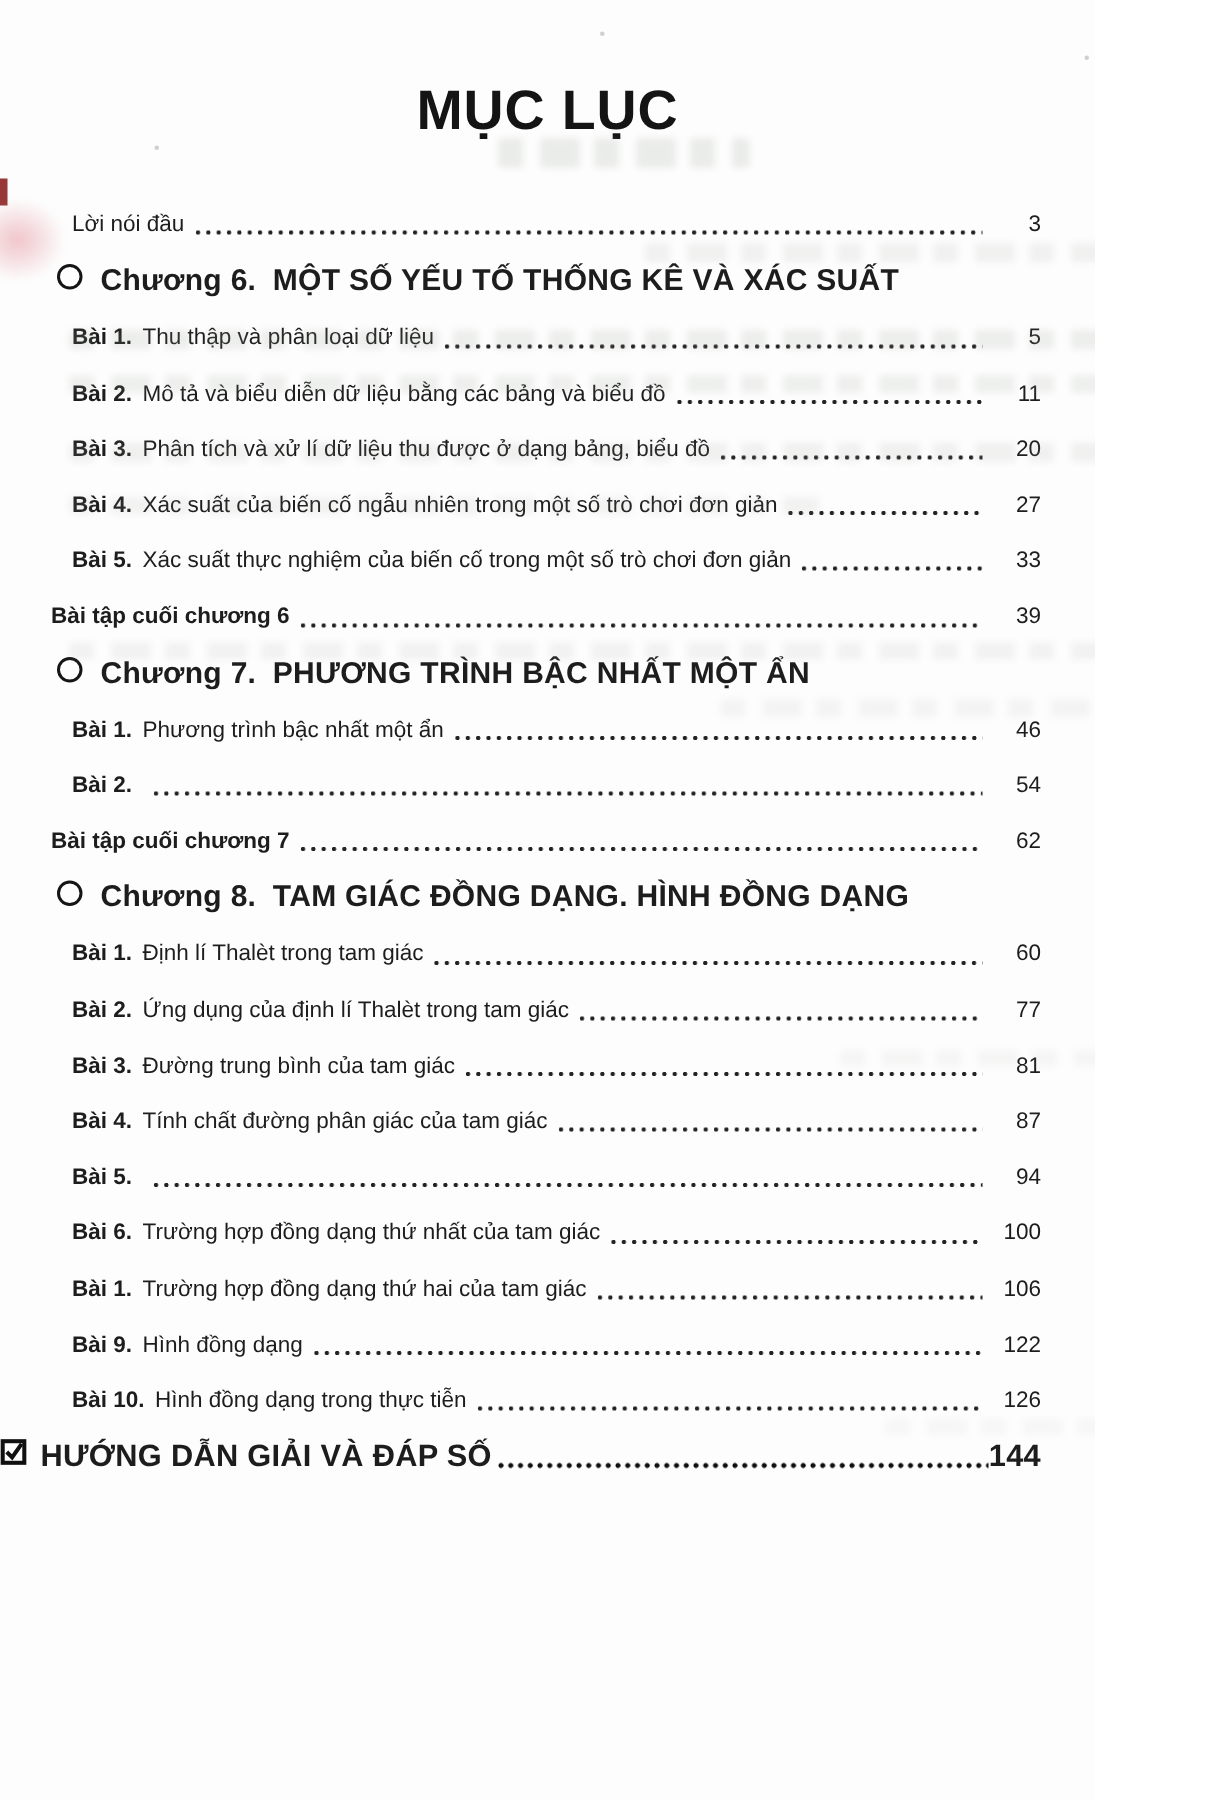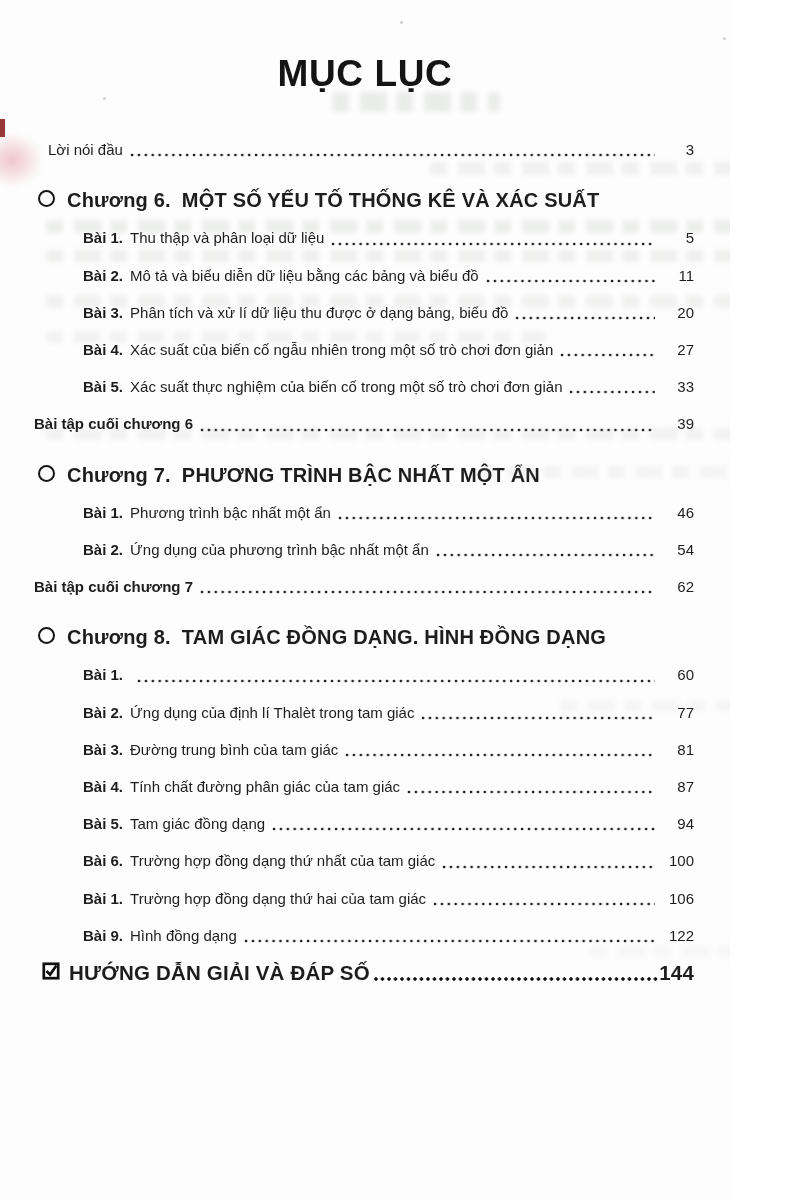--- a/index.html
+++ b/index.html
@@ -23,34 +23,33 @@
   .toc-row{
     display:flex;
     align-items:baseline;
     height:37.2px;
     line-height:37.2px;
     font-size:15px;
     padding-right:36px;
     white-space:nowrap;
   }
   .row-intro{padding-left:48px;}
-  .row-lesson{padding-left:83px;}
+  .row-lesson{padding-left:48px;}
   .row-end{padding-left:34px;}
   .end-label{font-weight:700;}
   .lesson-label{font-weight:700;margin-right:7px;}
   .row-chapter{
     padding-left:38px;
     font-weight:700;
     font-size:20px;
-    margin-top:14px;
+    margin-top:1px;
     letter-spacing:.2px;
   }
   .chapter-label{margin-right:11px;}
   .row-final{
-    padding-left:42px;
     font-weight:700;
     font-size:20.5px;
     letter-spacing:.2px;
   }
   .circle-marker{
     display:inline-block;
     width:13px;height:13px;
     border:2.4px solid #151515;
     border-radius:50%;
     margin-right:12px;
@@ -170,36 +169,36 @@
         <span class="chapter-title">PHƯƠNG TRÌNH BẬC NHẤT MỘT ẨN</span>
       </div>
       <div class="toc-row row-lesson">
         <span class="lesson-label">Bài 1.</span>
         <span>Phương trình bậc nhất một ẩn</span>
         <span class="dots"></span>
         <span class="pagenum">46</span>
       </div>
       <div class="toc-row row-lesson">
         <span class="lesson-label">Bài 2.</span>
-        <span>Ứng dụng của phương trình bậc nhất một ẩn</span>
         <span class="dots"></span>
         <span class="pagenum">54</span>
       </div>
       <div class="toc-row row-end">
         <span class="end-label">Bài tập cuối chương 7</span>
         <span class="dots"></span>
         <span class="pagenum">62</span>
       </div>
       <div class="toc-row row-chapter">
         <span class="circle-marker"></span>
         <span class="chapter-label">Chương 8.</span>
         <span class="chapter-title">TAM GIÁC ĐỒNG DẠNG. HÌNH ĐỒNG DẠNG</span>
       </div>
       <div class="toc-row row-lesson">
         <span class="lesson-label">Bài 1.</span>
+        <span>Định lí Thalèt trong tam giác</span>
         <span class="dots"></span>
         <span class="pagenum">60</span>
       </div>
       <div class="toc-row row-lesson">
         <span class="lesson-label">Bài 2.</span>
         <span>Ứng dụng của định lí Thalèt trong tam giác</span>
         <span class="dots"></span>
         <span class="pagenum">77</span>
       </div>
       <div class="toc-row row-lesson">
@@ -209,41 +208,46 @@
         <span class="pagenum">81</span>
       </div>
       <div class="toc-row row-lesson">
         <span class="lesson-label">Bài 4.</span>
         <span>Tính chất đường phân giác của tam giác</span>
         <span class="dots"></span>
         <span class="pagenum">87</span>
       </div>
       <div class="toc-row row-lesson">
         <span class="lesson-label">Bài 5.</span>
-        <span>Tam giác đồng dạng</span>
         <span class="dots"></span>
         <span class="pagenum">94</span>
       </div>
       <div class="toc-row row-lesson">
         <span class="lesson-label">Bài 6.</span>
         <span>Trường hợp đồng dạng thứ nhất của tam giác</span>
         <span class="dots"></span>
         <span class="pagenum">100</span>
       </div>
       <div class="toc-row row-lesson">
         <span class="lesson-label">Bài 1.</span>
         <span>Trường hợp đồng dạng thứ hai của tam giác</span>
         <span class="dots"></span>
         <span class="pagenum">106</span>
       </div>
       <div class="toc-row row-lesson">
         <span class="lesson-label">Bài 9.</span>
         <span>Hình đồng dạng</span>
         <span class="dots"></span>
         <span class="pagenum">122</span>
+      </div>
+      <div class="toc-row row-lesson">
+        <span class="lesson-label">Bài 10.</span>
+        <span>Hình đồng dạng trong thực tiễn</span>
+        <span class="dots"></span>
+        <span class="pagenum">126</span>
       </div>
       <div class="toc-row row-final">
         <span class="checkbox-marker">
           <svg width="18" height="18" viewBox="0 0 20 20">
             <rect x="2" y="2" width="16" height="16" fill="none" stroke="#101010" stroke-width="3"></rect>
             <path d="M5 10 l4 4 L16 4" fill="none" stroke="#101010" stroke-width="3"></path>
           </svg>
         </span>
         <span>HƯỚNG DẪN GIẢI VÀ ĐÁP SỐ</span>
         <span class="dots dots-bold"></span>

